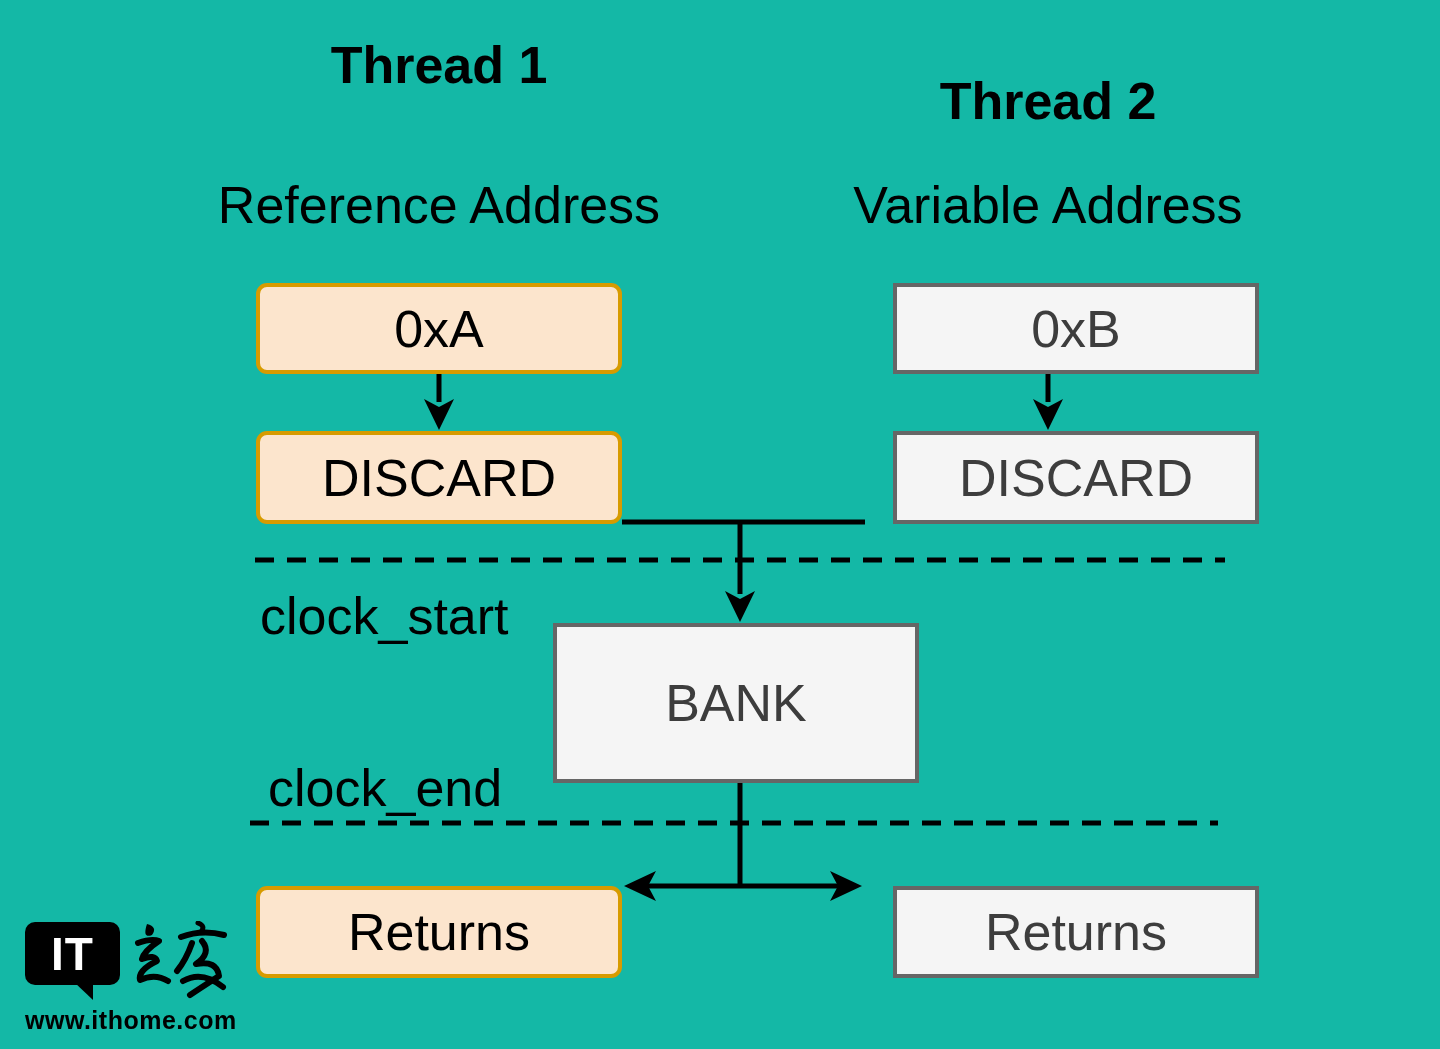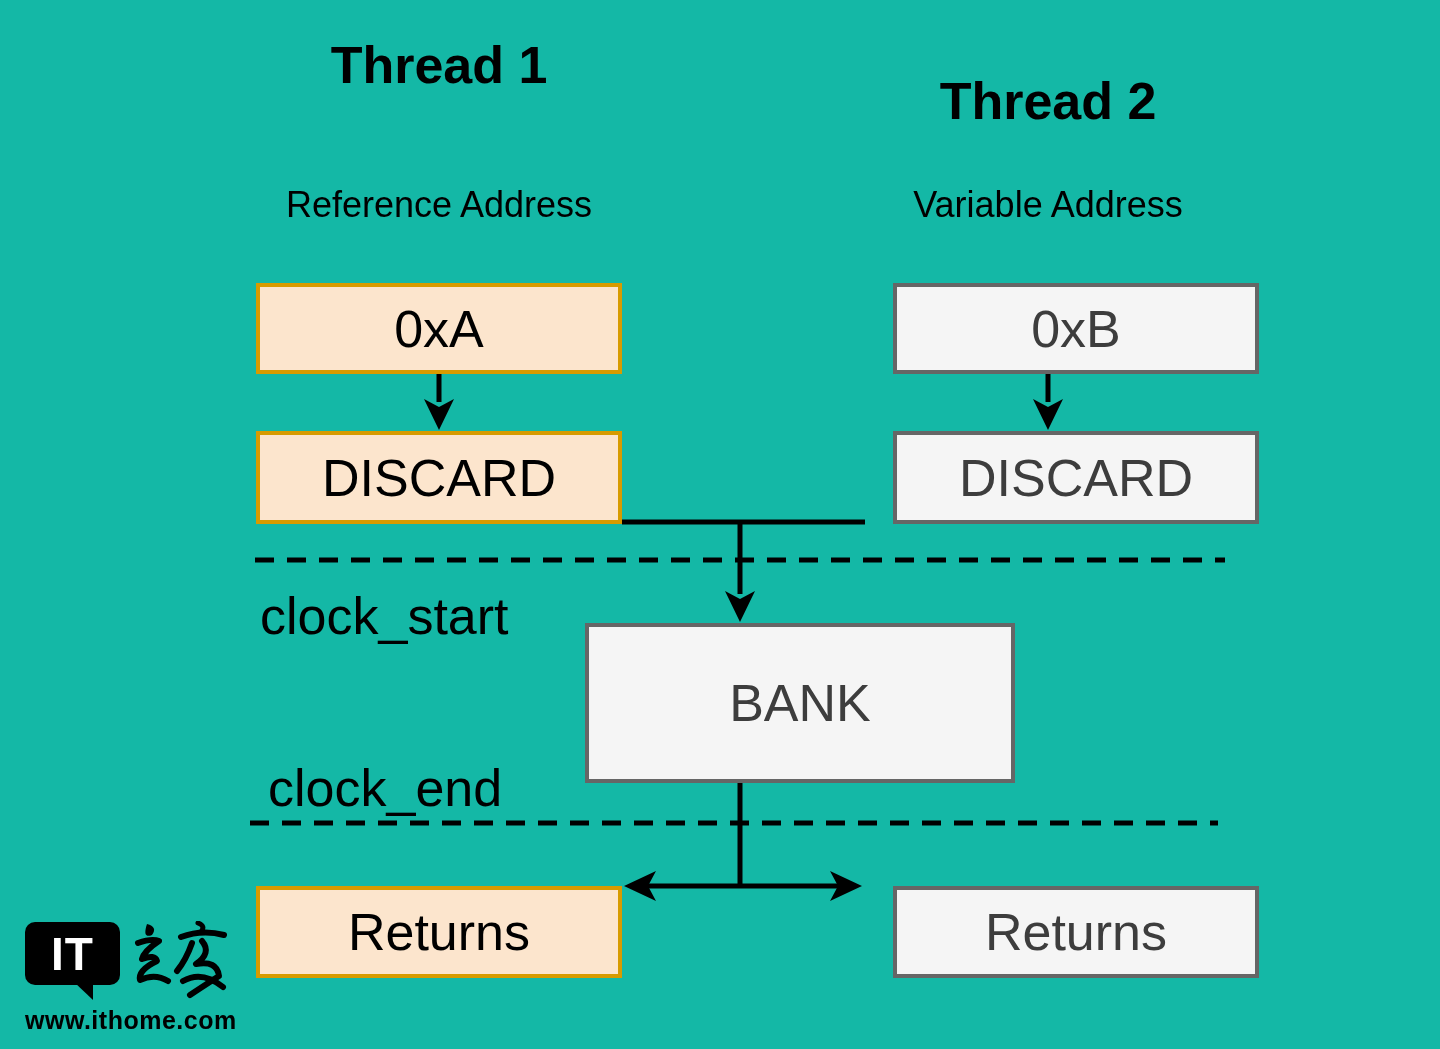--- a/index.html
+++ b/index.html
@@ -17,50 +17,51 @@
   .thread-title {
     position: absolute; top: 36px; width: 366px; height: 58px;
     font-size: 52px; font-weight: bold; text-align: center; line-height: 58px;
     white-space: nowrap;
   }
   #thread1-title { left: 256px; }
   #thread2-title { left: 865px; margin-top: 36px; }
 
   .col-subtitle {
     position: absolute; top: 176px; width: 600px; height: 58px;
-    font-size: 36px; font-weight: normal; text-align: center; line-height: 58px;
+    font-size: 52px; font-weight: normal; text-align: center; line-height: 58px;
     white-space: nowrap;
   }
   #thread1-subtitle { left: 139px; }
   #thread2-subtitle { left: 748px; }
 
   
   .box {
     position: absolute;
     box-sizing: border-box;
     display: flex; align-items: center; justify-content: center;
     font-size: 52px; line-height: 1;
     border: 4px solid #000;
   }
   .box.orange {
     background: var(--thread1-fill, #FCE5CD);
     border-color: var(--thread1-border, #D79B00);
     color: #000;
+    border-radius: 11px;
   }
   .box.gray {
     background: var(--thread2-fill, #F5F5F5);
     border-color: var(--thread2-border, #666666);
     color: var(--box-text-dark, #3d3d3d);
     margin-left: 28px;
   }
   #box-0xa      { left: 256px; top: 283px; width: 366px; height: 91px; }
   #box-0xb      { left: 865px; top: 283px; width: 366px; height: 91px; }
   #box-discard1 { left: 256px; top: 431px; width: 366px; height: 93px; }
   #box-discard2 { left: 865px; top: 431px; width: 366px; height: 93px; }
-  #box-bank     { left: 557px; top: 623px; width: 430px; height: 160px; }
+  #box-bank     { left: 525px; top: 623px; width: 366px; height: 160px; }
   #box-returns1 { left: 256px; top: 886px; width: 366px; height: 92px; }
   #box-returns2 { left: 865px; top: 886px; width: 366px; height: 92px; }
 
   
   .free-label {
     position: absolute; font-size: 52px; line-height: 56px; white-space: nowrap;
   }
   #ld-label          { left: 677px; top: 450px; width: 122px; text-align: center; }
   #clock-start-label { left: 260px; top: 588px; }
   #clock-end-label   { left: 268px; top: 760px; }

